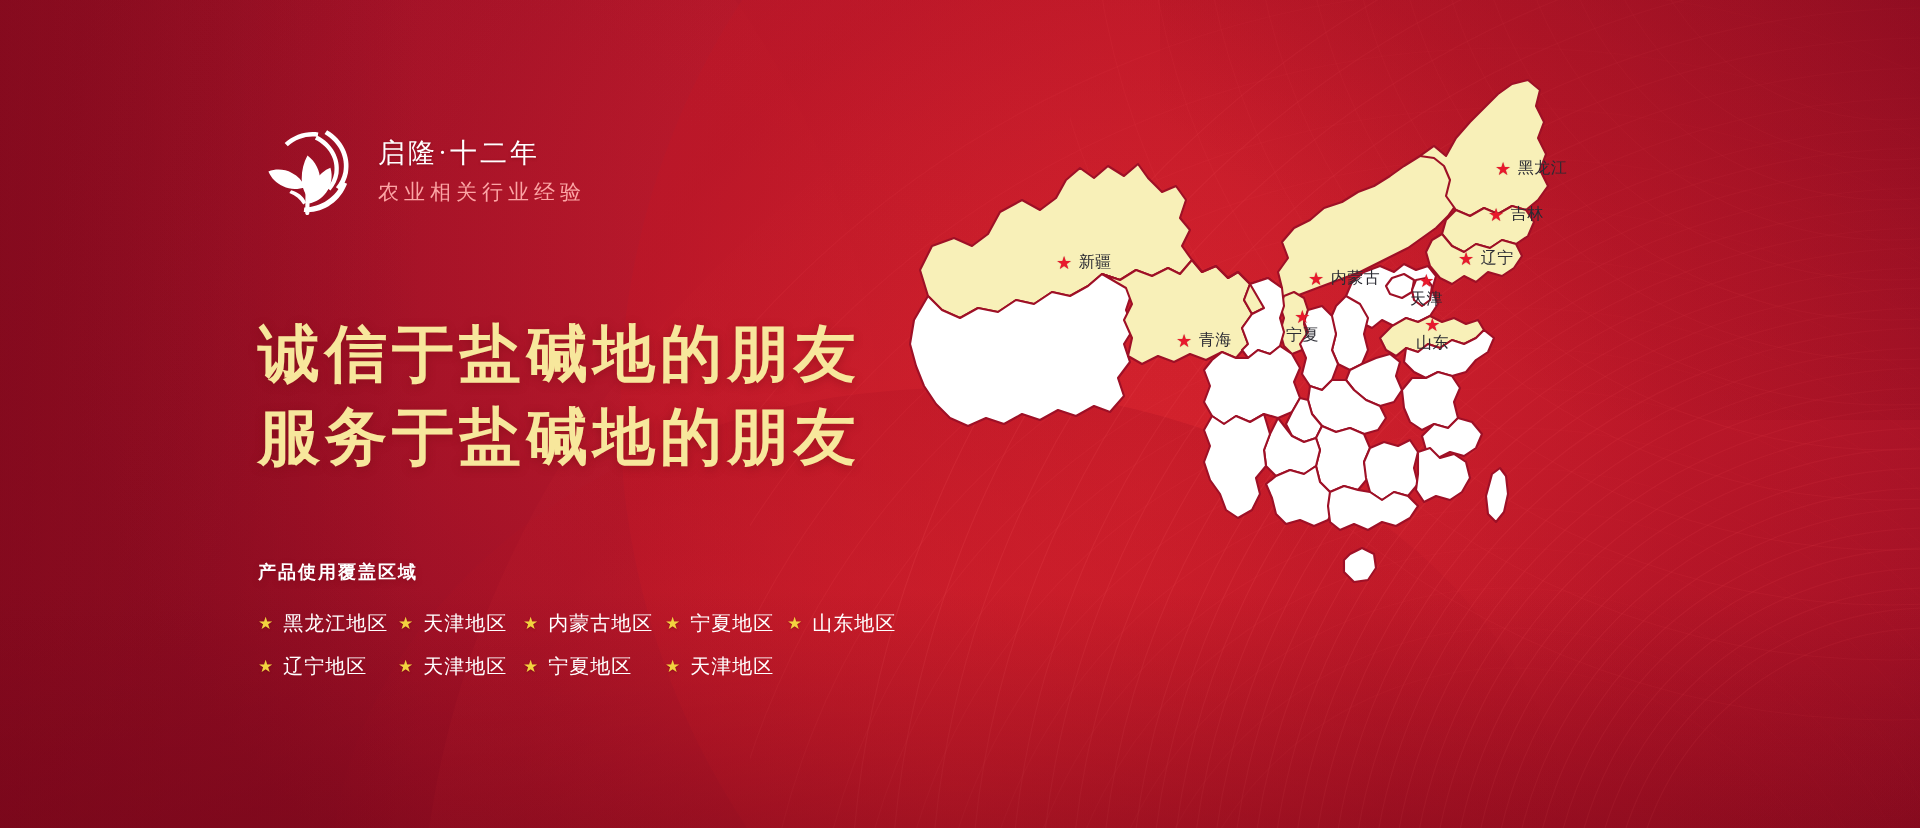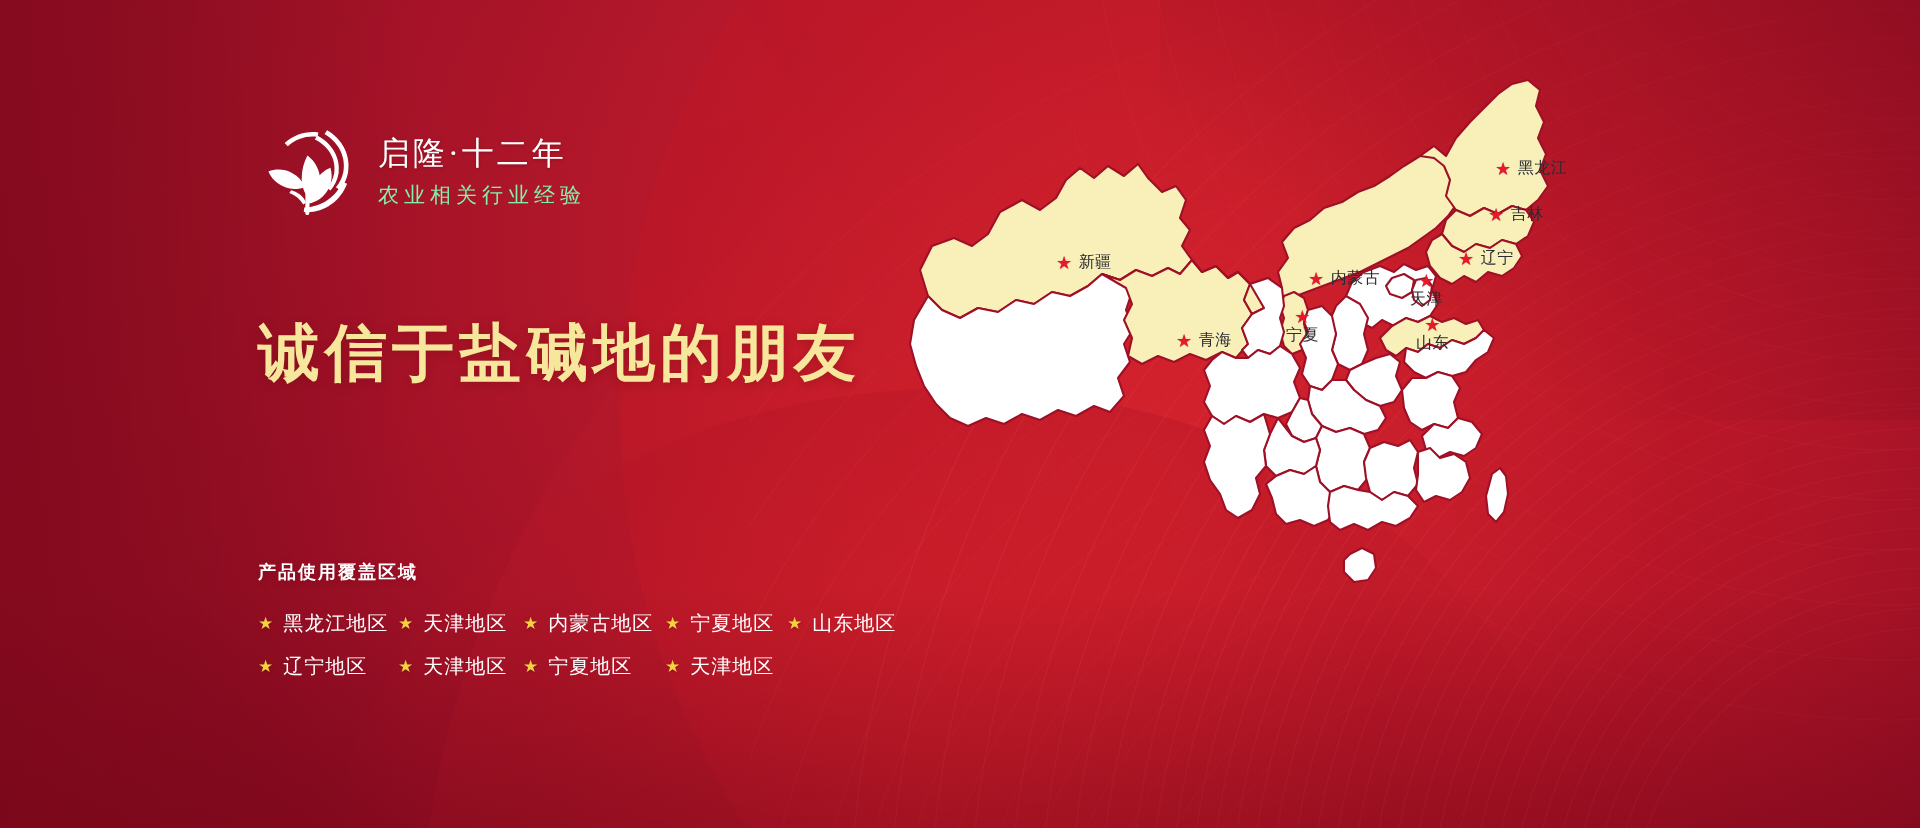--- a/index.html
+++ b/index.html
@@ -112,47 +112,47 @@
     position: absolute;
     top: 122px; left: 0;
     display: flex;
     align-items: center;
     gap: 22px;
   }
   .brand-mark { width: 98px; height: 100px; display: block; }
   .brand-text { display: flex; flex-direction: column; justify-content: center; }
   .brand-title {
     color: #FFFFFF;
-    font-size: 32px;
+    font-size: 27px;
     letter-spacing: 3px;
     line-height: 1.18;
     font-weight: 400;
     font-family: "Liberation Serif", "DejaVu Serif", serif;
     text-shadow: 0 1px 3px rgba(90,0,14,0.35);
   }
   .brand-sub {
-    color: #86efac;
+    color: #fca5a5;
     font-size: 21px;
     letter-spacing: 5px;
     margin-top: 9px;
     font-weight: 400;
     font-family: "Liberation Serif", "DejaVu Serif", serif;
   }
 
   .headline {
     position: absolute;
     top: 312px; left: 0;
   }
   .headline-line {
     color: #F7E79C;
     font-size: 62px;
     font-weight: 700;
     letter-spacing: 5px;
     line-height: 1.34;
-    font-family: Liberation Serif, serif;
+    font-family: Liberation Sans, sans-serif;
     text-shadow: 0 2px 10px rgba(120,10,20,0.45);
     white-space: nowrap;
   }
 
   .coverage {
     position: absolute;
     top: 560px; left: 0;
     width: 700px;
   }
   .coverage-title {
@@ -355,20 +355,21 @@
         </g>
       </svg>
       <div class="brand-text">
         <div class="brand-title">启隆·十二年</div>
         <div class="brand-sub">农业相关行业经验</div>
       </div>
     </div>
 
     <div class="headline">
       <div class="headline-line">诚信于盐碱地的朋友</div>
+      <div class="headline-line">服务于盐碱地的朋友</div>
     </div>
 
     <div class="coverage">
       <div class="coverage-title">产品使用覆盖区域</div>
       <div class="region-rows">
         <div class="region-row">
           <div class="region-item col-0">
             <span class="star">★</span>
             <span>黑龙江地区</span>
           </div>

